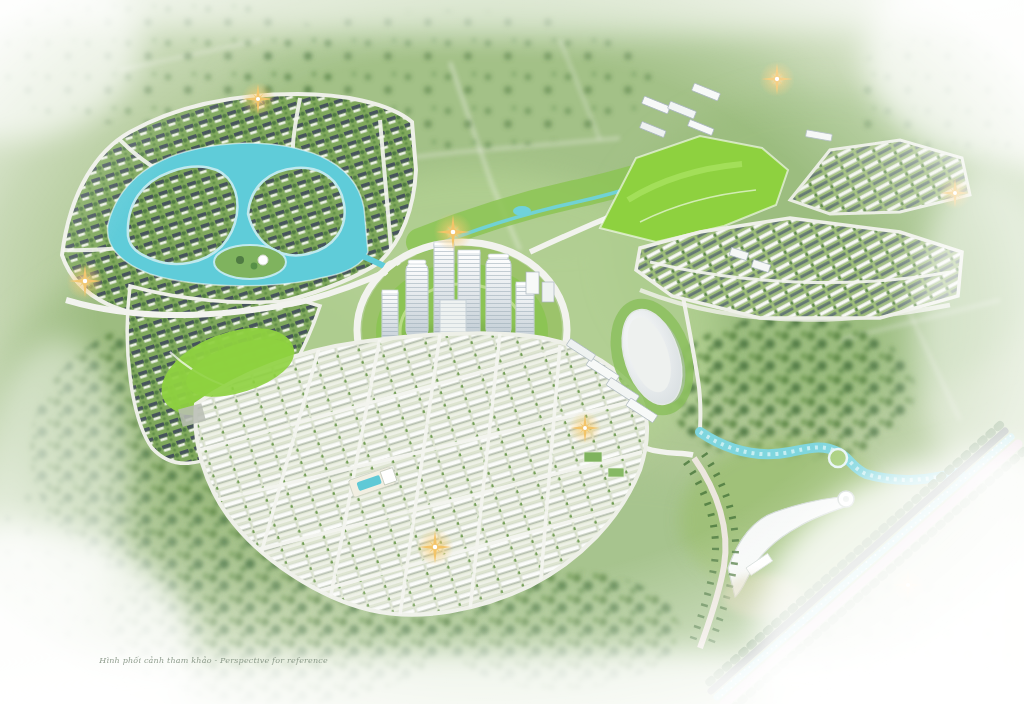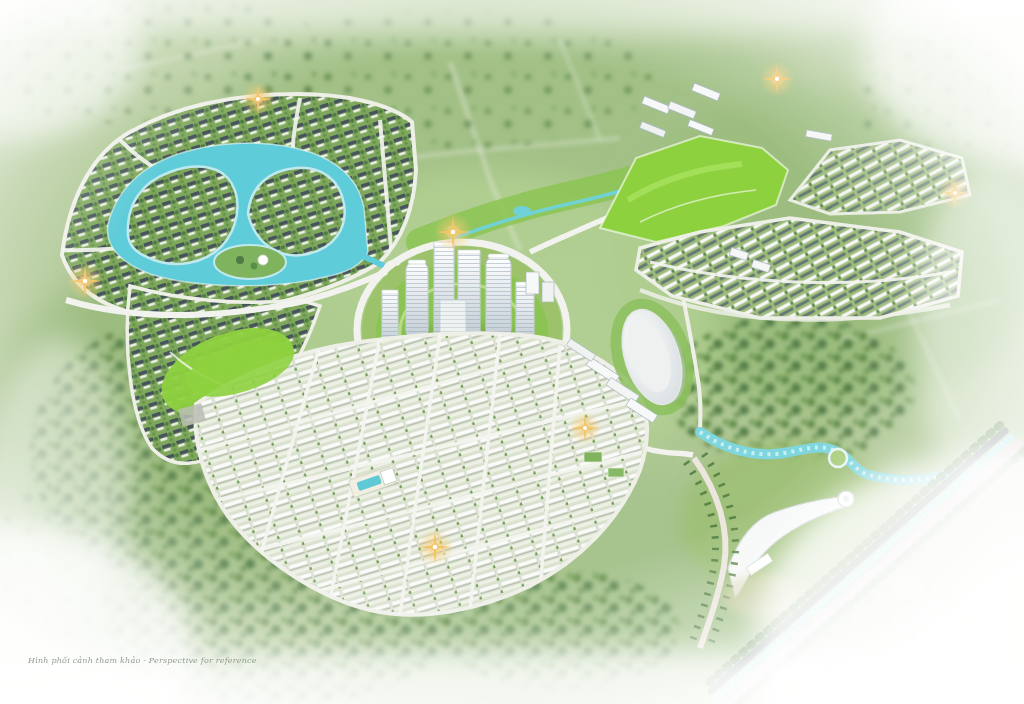--- a/index.html
+++ b/index.html
@@ -1,18 +1,19 @@
 <!DOCTYPE html>
 <html><head>
 <meta charset="utf-8">
 <style>
   html,body{margin:0;padding:0;background:#ffffff;}
   .stage{
     position:relative;width:1024px;height:704px;overflow:hidden;background:#ffffff;
     font-family:"DejaVu Sans",sans-serif;
+    text-align:right;
   }
   .stage svg{position:absolute;left:0;top:0;}
   .caption{
     position:absolute;left:28px;top:656px;width:300px;
     font-family:"DejaVu Serif",serif;font-style:italic;font-size:8px;
     color:#7d8d7c;letter-spacing:.2px;opacity:.85;
   }
 </style>
 </head>
 <body>

